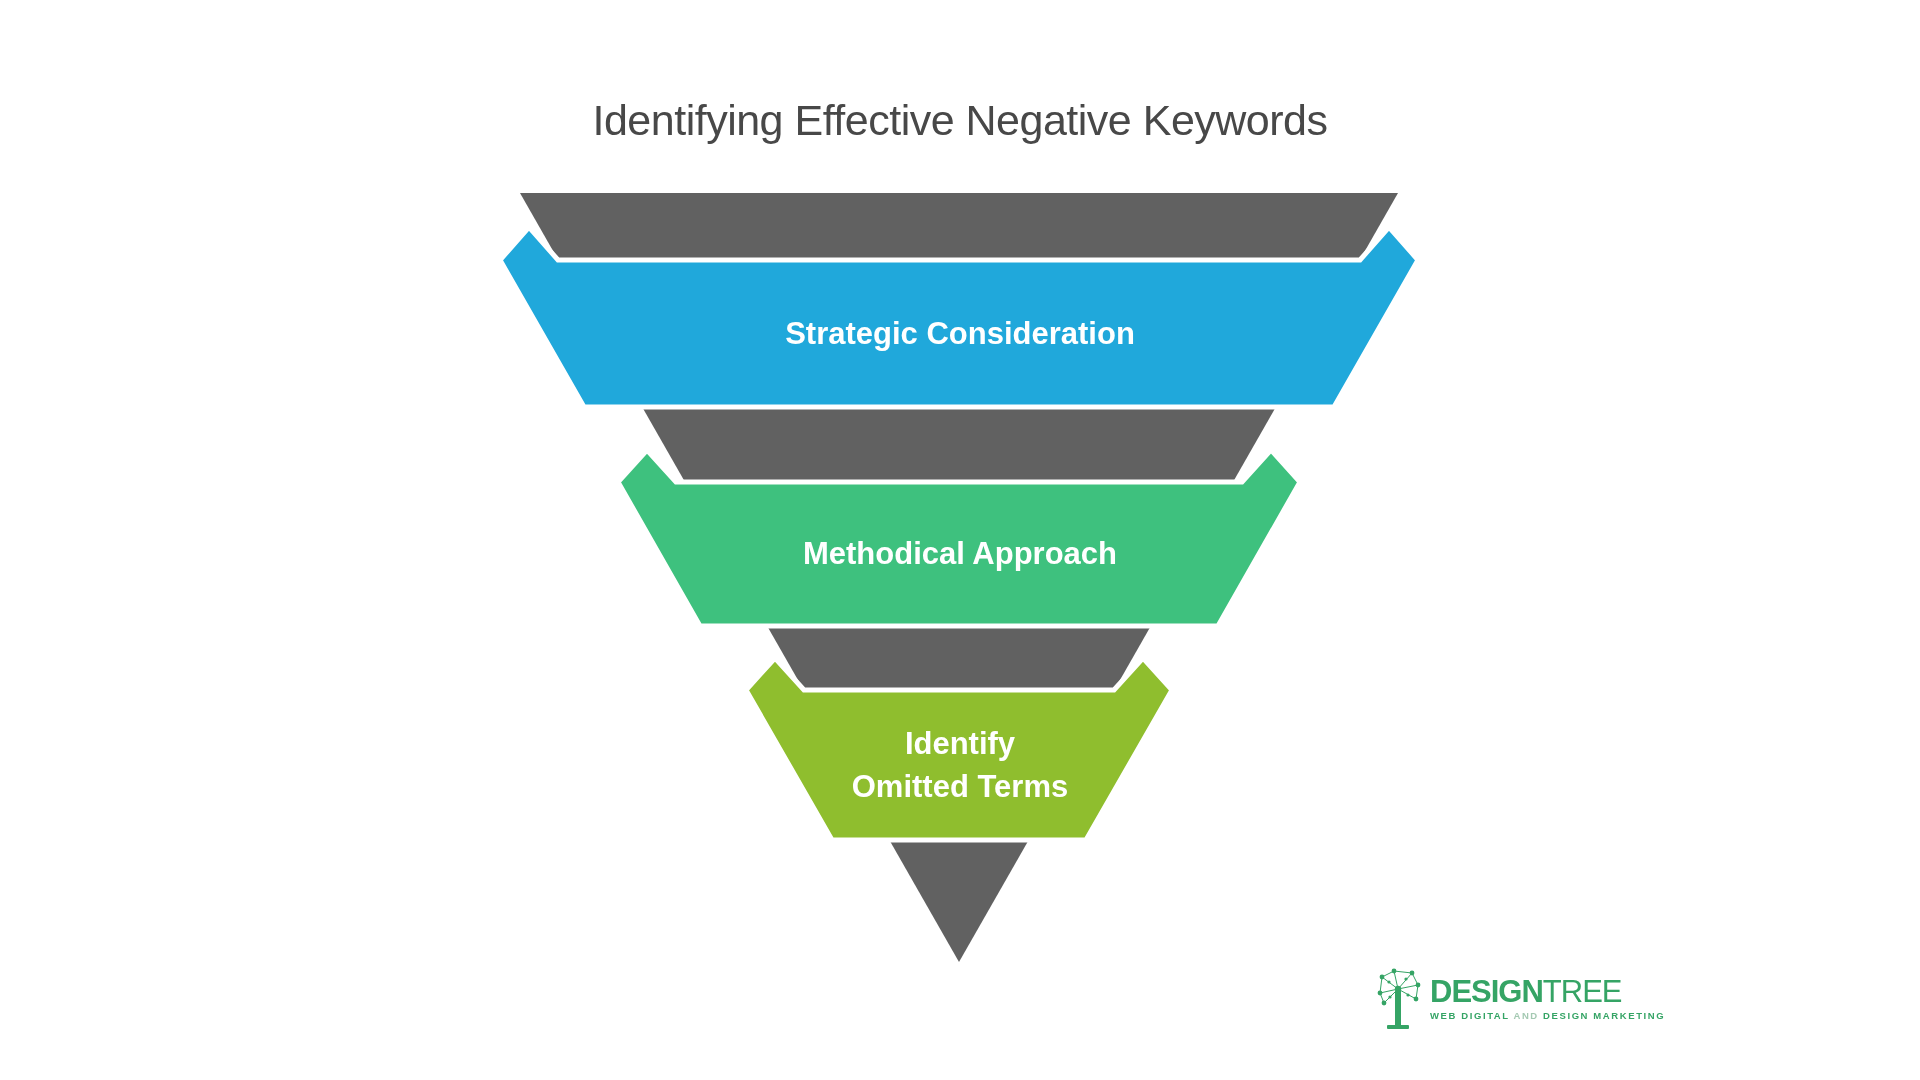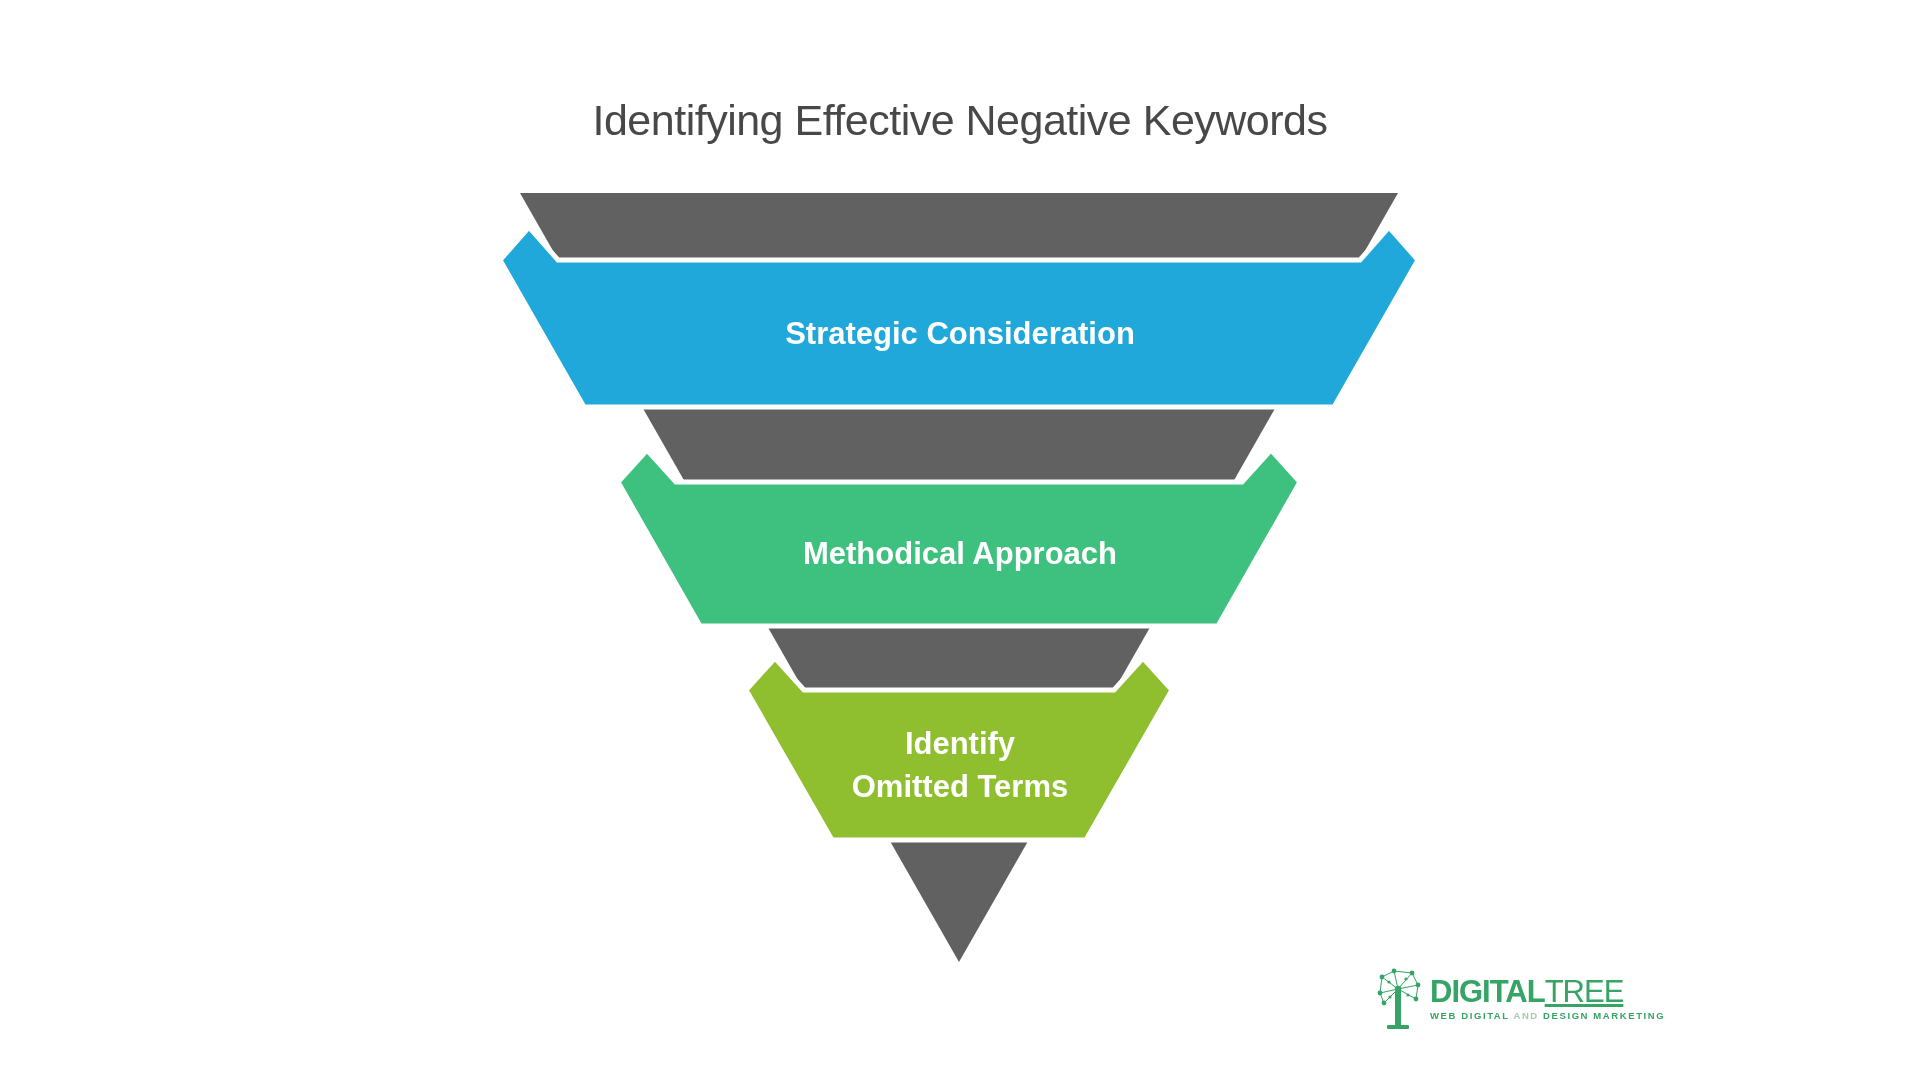--- a/index.html
+++ b/index.html
@@ -25,21 +25,21 @@
   .logo{
     position:absolute;left:1374px;top:958px;width:250px;height:80px;
     display:flex;align-items:center;
   }
   .logo-icon{flex:0 0 auto;margin-right:8px;}
   .logo-text-col{display:flex;flex-direction:column;}
   .logo-name{
     font-size:31px;font-weight:bold;color:#35a465;letter-spacing:-1px;
     line-height:32px;white-space:nowrap;
   }
-  .logo-name .light{font-weight:normal;text-decoration:underline;}
+  .logo-name .light{font-weight:normal;}
   .logo-tagline{
     font-size:9.5px;color:#35a465;letter-spacing:1.6px;margin-top:2px;
     white-space:nowrap;font-weight:bold;
   }
   .logo-tagline .and{color:#a4c9b2;}
 </style>
 </head>
 <body>
 
 <div class="title">Identifying Effective Negative Keywords</div>
@@ -88,18 +88,18 @@
       <circle cx="10" cy="36" r="2.4"></circle>
       <circle cx="15" cy="15" r="1.6"></circle>
       <circle cx="32" cy="12" r="1.6"></circle>
       <circle cx="34" cy="28" r="1.6"></circle>
       <circle cx="16" cy="30" r="1.6"></circle>
       <rect x="21" y="24" width="6" height="34"></rect>
       <rect x="13" y="58" width="22" height="4" rx="1"></rect>
     </g>
   </svg>
   <div class="logo-text-col">
-    <div class="logo-name"><span>DIGITAL</span><span class="light">TREE</span></div>
+    <div class="logo-name"><span>DESIGN</span><span class="light">TREE</span></div>
     <div class="logo-tagline"><span>WEB DIGITAL</span>
       <span class="and">AND</span>
       <span>DESIGN MARKETING</span></div>
   </div>
 </div>
 
 </body></html>

